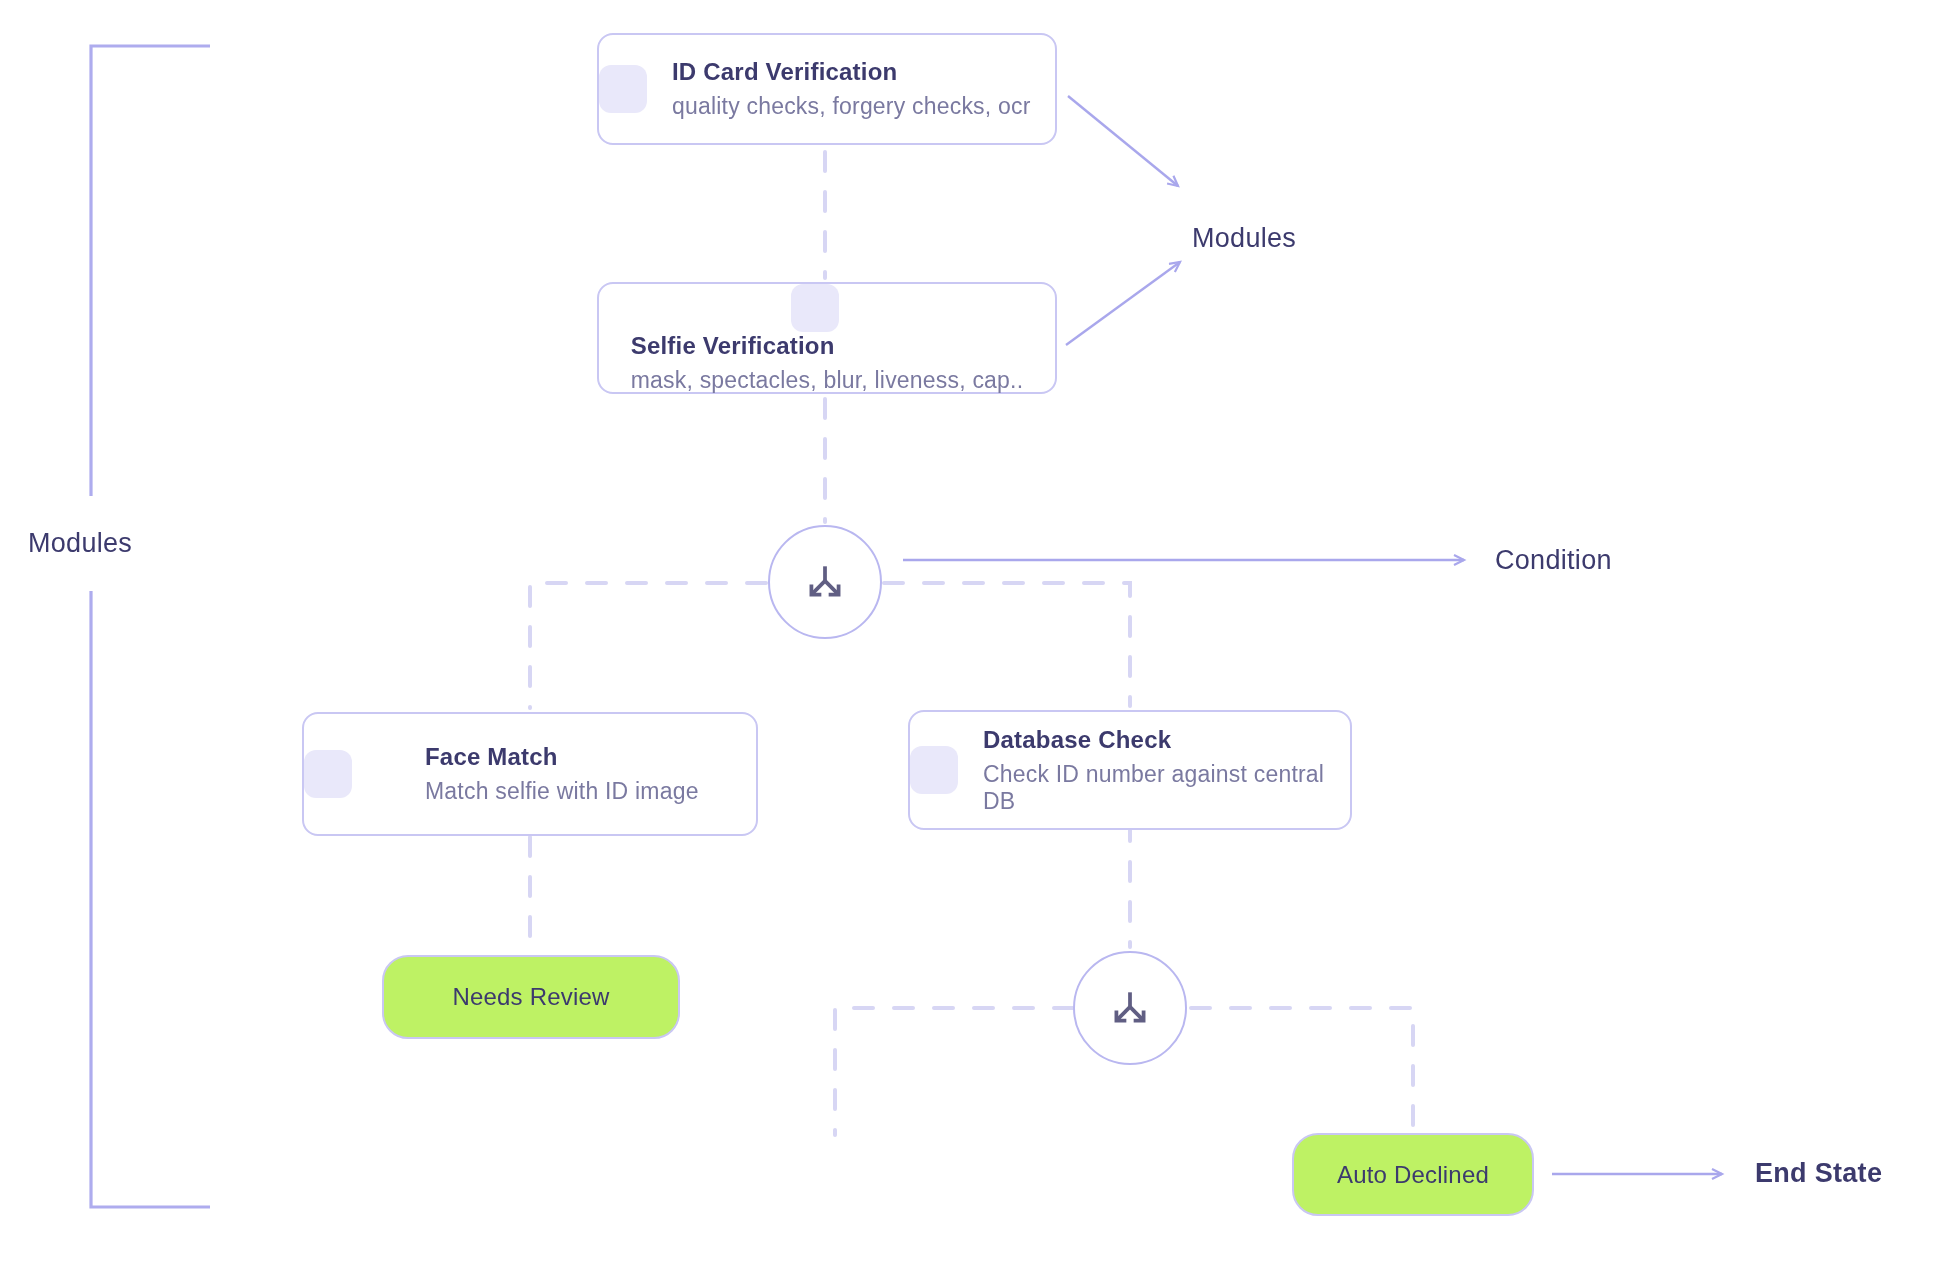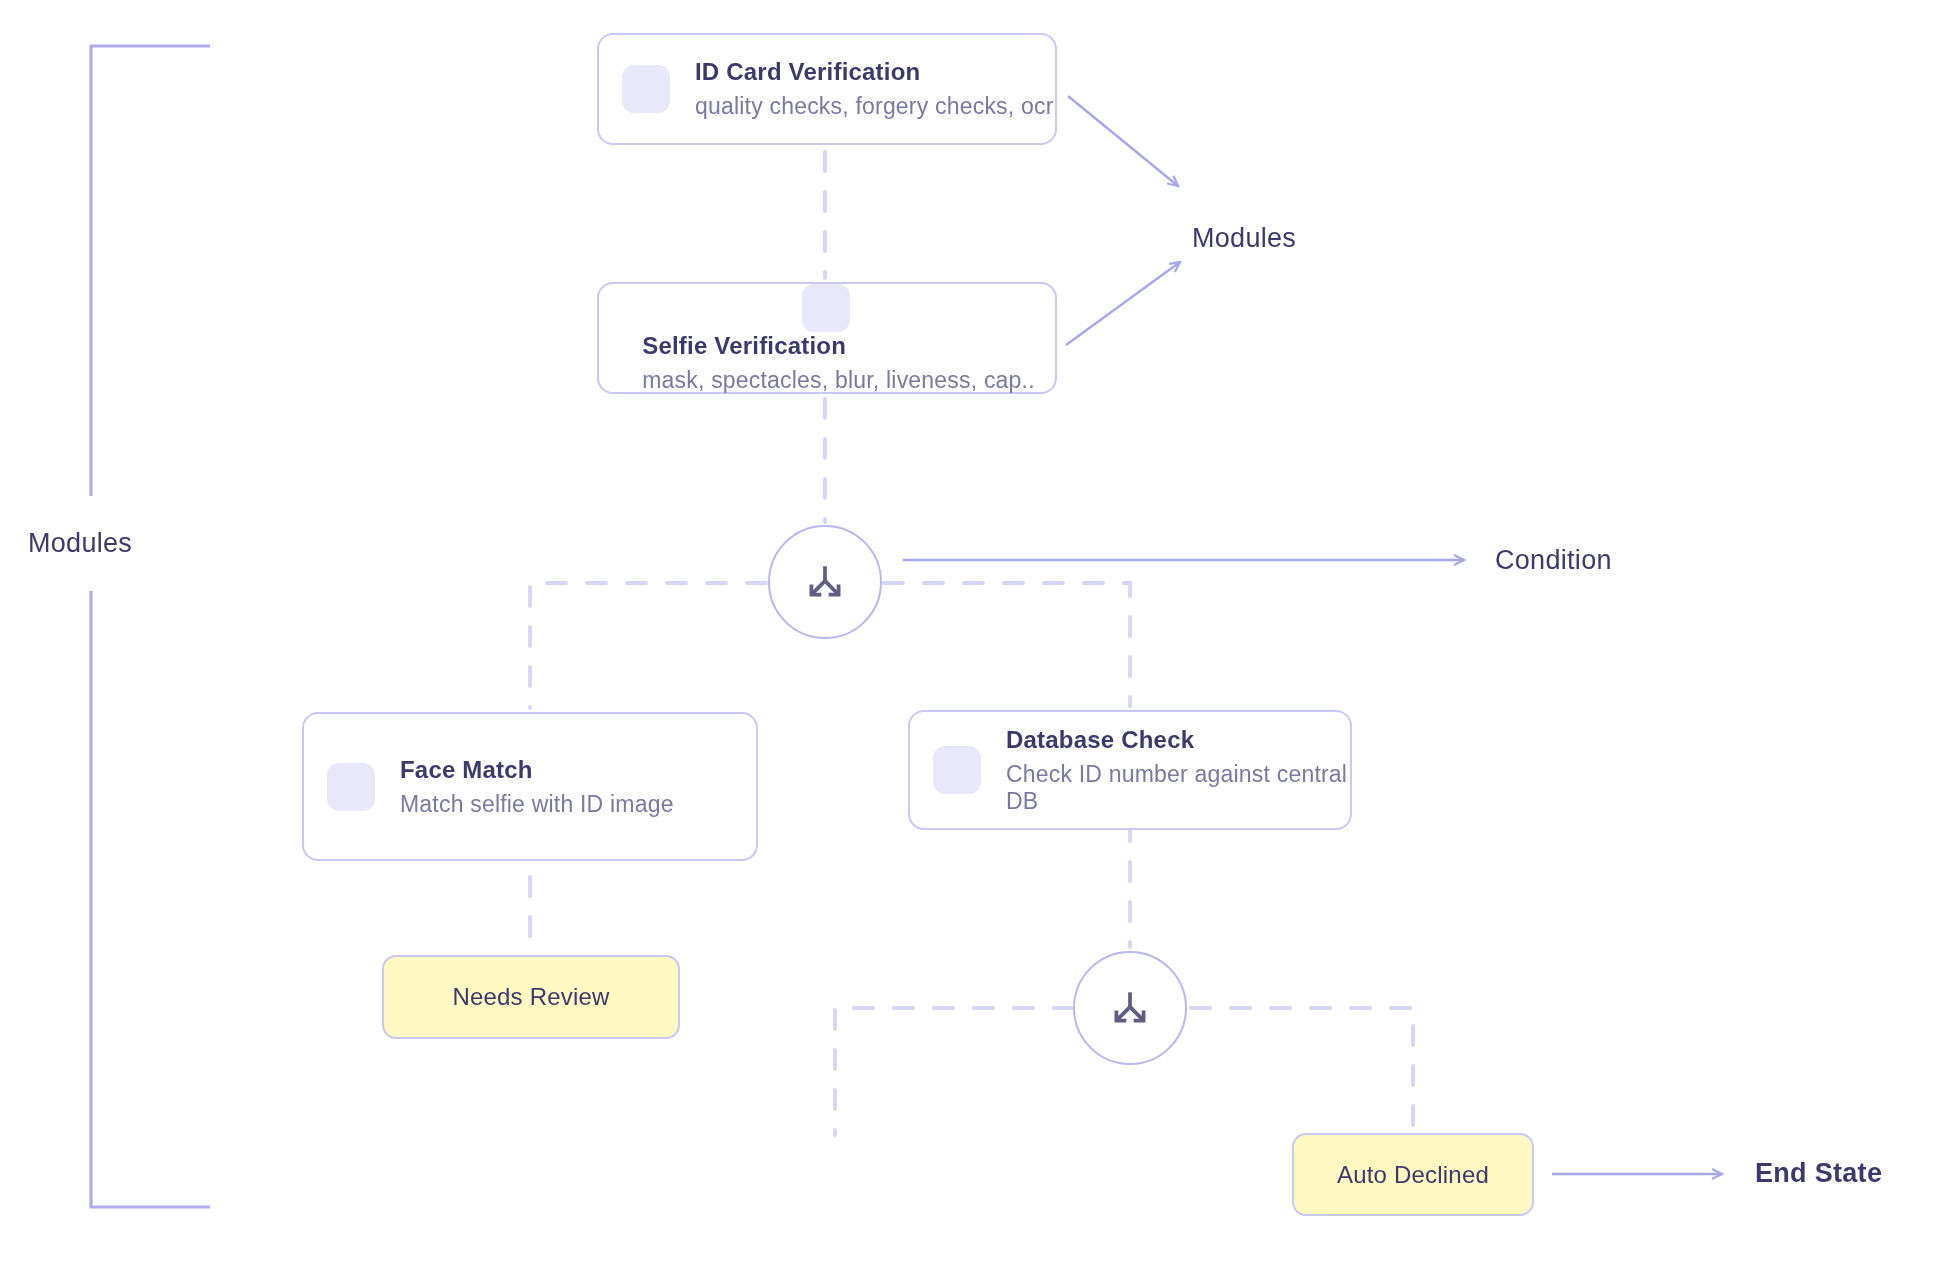--- a/index.html
+++ b/index.html
@@ -28,40 +28,39 @@
   .edge-dashed{fill:none;stroke:var(--dashed);stroke-width:4;stroke-linecap:round;stroke-dasharray:19 21;}
   .bracket-line{fill:none;stroke:var(--bracket);stroke-width:3.2;}
   .arrowhead{fill:none;stroke:var(--arrow);stroke-width:2.2;}
 
   .module{
     position:absolute;
     display:flex;align-items:center;
     background:#fff;
     border:2px solid var(--box-border);
     border-radius:16px;
-    padding-left:23px;
   }
   .module-icon{
     width:48px;height:48px;flex:0 0 48px;
     border-radius:12px;
     background:var(--icon-fill);
     margin-right:25px;
   }
   .module-title{
     font-size:24px;font-weight:700;color:var(--title);letter-spacing:.2px;
   }
   .module-subtitle{
     font-size:23px;font-weight:400;color:var(--subtitle);margin-top:7px;letter-spacing:.2px;
   }
   .state{
     position:absolute;
     display:flex;align-items:center;justify-content:center;
-    background:#fef9c3;
+    background:#bef264;
     border:2px solid var(--box-border);
-    border-radius:14px;
+    border-radius:26px;
     font-size:24px;font-weight:500;color:var(--title);letter-spacing:.2px;
   }
   .condition-node{
     position:absolute;width:114px;height:114px;
     border:2px solid var(--circle-border);
     border-radius:50%;
     background:#fff;
     display:flex;align-items:center;justify-content:center;
   }
   .branch-icon{stroke:var(--branch-icon);stroke-width:3.6;fill:none;}
@@ -122,21 +121,21 @@
   </div>
 
   <div class="module" style="left:597px;top:282px;width:460px;height:112px;flex-direction:column;">
     <div class="module-icon"></div>
     <div>
       <div class="module-title">Selfie Verification</div>
       <div class="module-subtitle">mask, spectacles, blur, liveness, cap..</div>
     </div>
   </div>
 
-  <div class="module" style="left:302px;top:712px;width:456px;height:149px;">
+  <div class="module" style="left:302px;top:712px;width:456px;height:124px;gap:48px;">
     <div class="module-icon"></div>
     <div>
       <div class="module-title">Face Match</div>
       <div class="module-subtitle">Match selfie with ID image</div>
     </div>
   </div>
 
   <div class="module" style="left:908px;top:710px;width:444px;height:120px;">
     <div class="module-icon"></div>
     <div>

